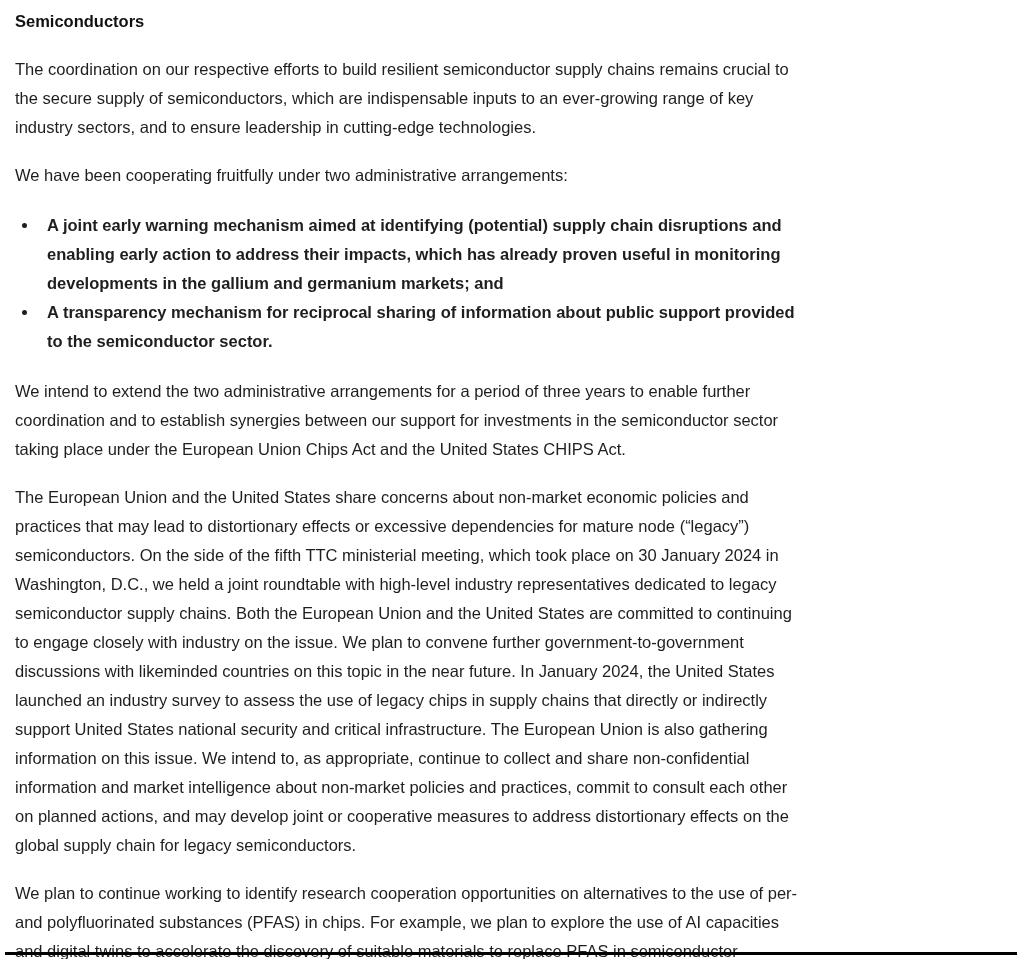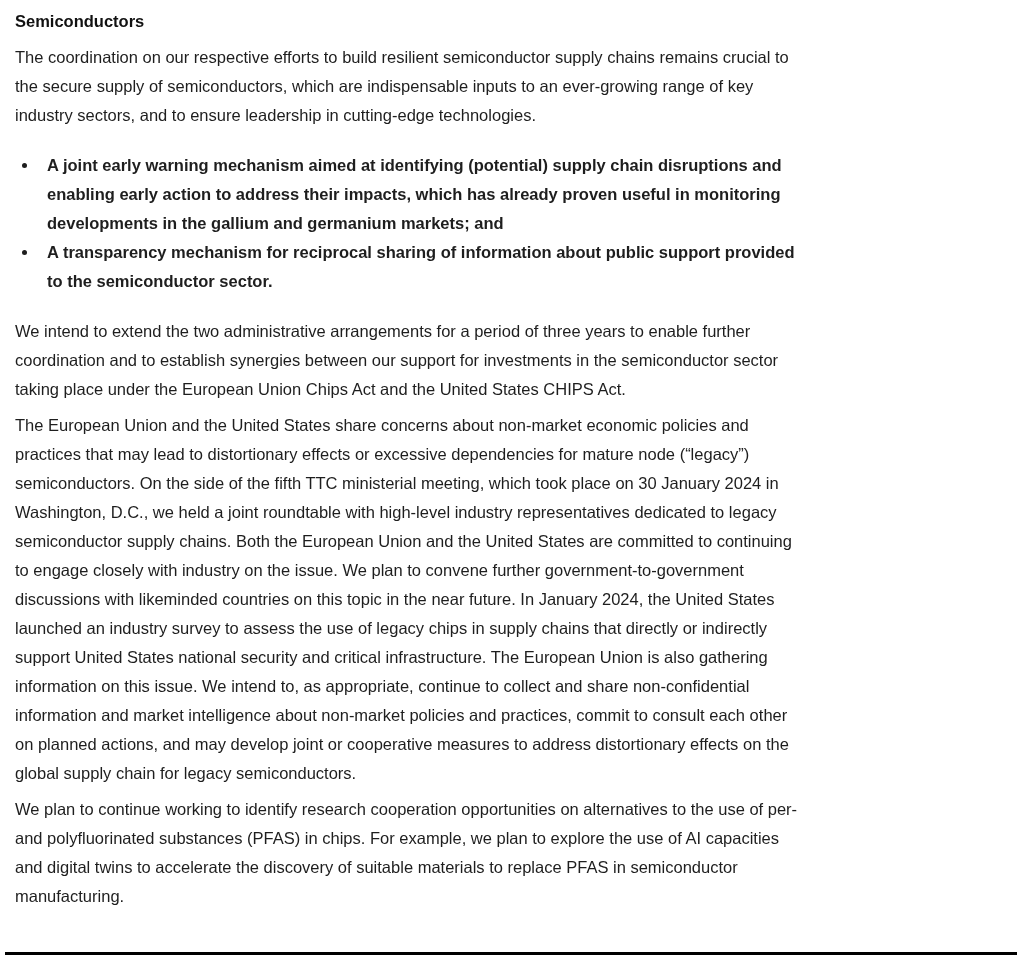--- a/index.html
+++ b/index.html
@@ -23,21 +23,21 @@
     line-height: 29px;
   }
   .page h1 {
     font-size: 16.5px;
     line-height: 29px;
     font-weight: bold;
     margin: 0 0 0 0;
     color: #111111;
   }
   .page p {
-    margin: 7px 0;
+    margin: 19px 0;
   }
   .page ul {
     margin: 21px 0;
     padding-left: 24px;
     list-style-type: disc;
     font-weight: bold;
   }
   .page li {
     margin: 0;
     padding-left: 8px;
@@ -52,20 +52,21 @@
   }
 </style>
 </head>
 <body>
 
 <div class="page">
   <h1>Semiconductors</h1>
 
   <p>The coordination on our respective efforts to build resilient semiconductor supply chains remains crucial to the secure supply of semiconductors, which are indispensable inputs to an ever-growing range of key industry sectors, and to ensure leadership in cutting-edge technologies.</p>
 
+  <p>We have been cooperating fruitfully under two administrative arrangements:</p>
 
   <ul>
     <li>A joint early warning mechanism aimed at identifying (potential) supply chain disruptions and enabling early action to address their impacts, which has already proven useful in monitoring developments in the gallium and germanium markets; and</li>
     <li>A transparency mechanism for reciprocal sharing of information about public support provided to the semiconductor sector.</li>
   </ul>
 
   <p>We intend to extend the two administrative arrangements for a period of three years to enable further coordination and to establish synergies between our support for investments in the semiconductor sector taking place under the European Union Chips Act and the United States CHIPS Act.</p>
 
   <p>The European Union and the United States share concerns about non-market economic policies and practices that may lead to distortionary effects or excessive dependencies for mature node (“legacy”) semiconductors. On the side of the fifth TTC ministerial meeting, which took place on 30 January 2024 in Washington, D.C., we held a joint roundtable with high-level industry representatives dedicated to legacy semiconductor supply chains. Both the European Union and the United States are committed to continuing to engage closely with industry on the issue. We plan to convene further government-to-government discussions with likeminded countries on this topic in the near future. In January 2024, the United States launched an industry survey to assess the use of legacy chips in supply chains that directly or indirectly support United States national security and critical infrastructure. The European Union is also gathering information on this issue. We intend to, as appropriate, continue to collect and share non-confidential information and market intelligence about non-market policies and practices, commit to consult each other on planned actions, and may develop joint or cooperative measures to address distortionary effects on the global supply chain for legacy semiconductors.</p>
 

